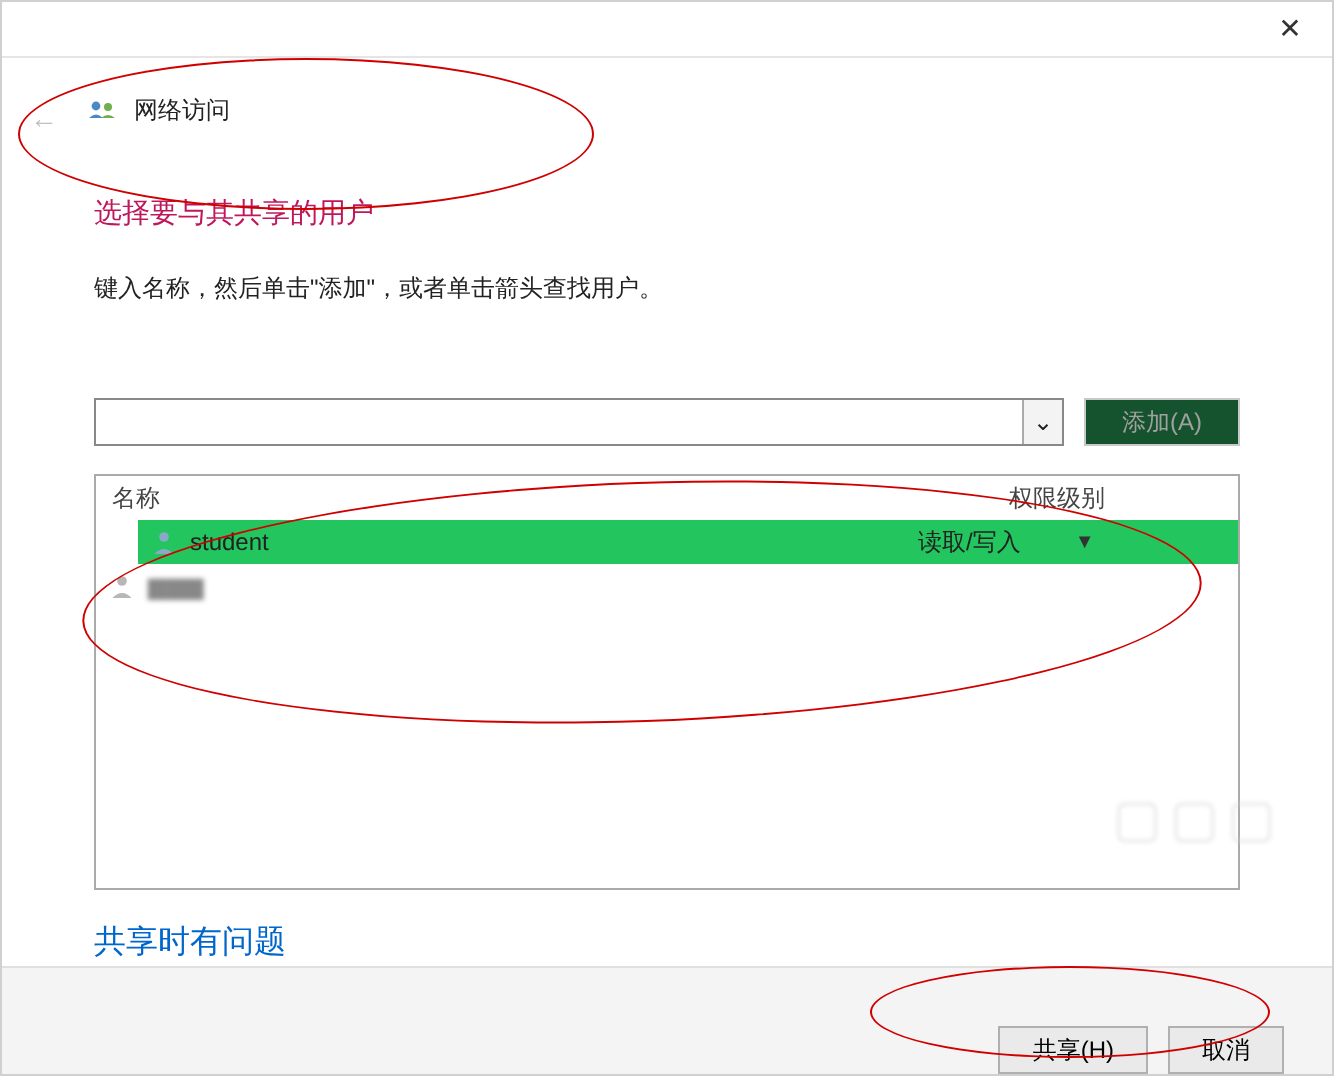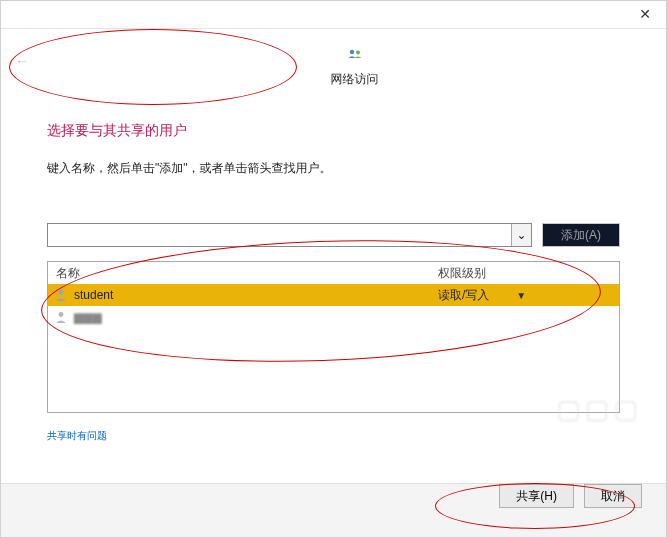--- a/index.html
+++ b/index.html
@@ -50,21 +50,20 @@
     left: 14px;
     top: 22px;
     color: #c0c0c0;
     font-size: 14px;
   }
   .header-row {
     display: flex;
     align-items: center;
     gap: 8px;
     padding: 18px 0 0 42px;
-    flex-direction: column;
   }
   .network-icon {
     width: 16px;
     height: 16px;
     display: inline-block;
     position: relative;
   }
   .network-icon svg { width: 16px; height: 16px; }
   .header-title {
     font-size: 12px;
@@ -106,50 +105,50 @@
     border-left: 1px solid #aaa;
     display: flex;
     align-items: center;
     justify-content: center;
     background: #f3f3f3;
     cursor: pointer;
   }
   .add-btn {
     width: 78px;
     height: 24px;
-    background: #0f172a;
+    background: #14532d;
     border: 1px solid #c8c8c8;
     color: #a0a0a0;
     font-size: 12px;
     font-family: inherit;
     cursor: default;
   }
   .table-box {
     margin: 14px 46px 0 46px;
     border: 1px solid #aaa;
-    height: 152px;
+    height: 208px;
     background: #fff;
     overflow: hidden;
   }
   .table-head {
     display: flex;
     height: 22px;
     align-items: center;
     font-size: 12px;
     color: #444;
   }
   .col-name { flex: 0 0 390px; padding-left: 8px; }
-  .col-perm { flex: 1; }
+  .col-perm { flex: 1; text-align: center; }
   .table-row {
     display: flex;
     height: 22px;
     align-items: center;
     font-size: 12px;
   }
-  .table-row.selected { background: #eab308; }
+  .table-row.selected { background: #22c55e; margin-left: 21px; }
   .cell-name {
     flex: 0 0 390px;
     padding-left: 6px;
     display: flex;
     align-items: center;
     gap: 6px;
   }
   .cell-perm {
     flex: 1;
     display: flex;
@@ -164,30 +163,30 @@
   .user-icon svg { width: 14px; height: 14px; display: block; }
   .perm-drop {
     color: #333;
     font-size: 10px;
   }
   .blurred { filter: blur(1.2px); color: #888; }
   .help-link {
     display: inline-block;
     margin: 16px 0 0 46px;
     color: #0066cc;
-    font-size: 10px;
+    font-size: 16px;
     cursor: pointer;
   }
   .footer {
     height: 54px;
     border-top: 1px solid #e0e0e0;
     background: #f4f4f4;
     display: flex;
     justify-content: flex-end;
-    align-items: flex-start;
+    align-items: flex-end;
     gap: 10px;
     padding-right: 24px;
   }
   .footer button {
     height: 24px;
     padding: 0 16px;
     font-size: 12px;
     font-family: inherit;
     background: #eaeaea;
     border: 1px solid #b0b0b0;

